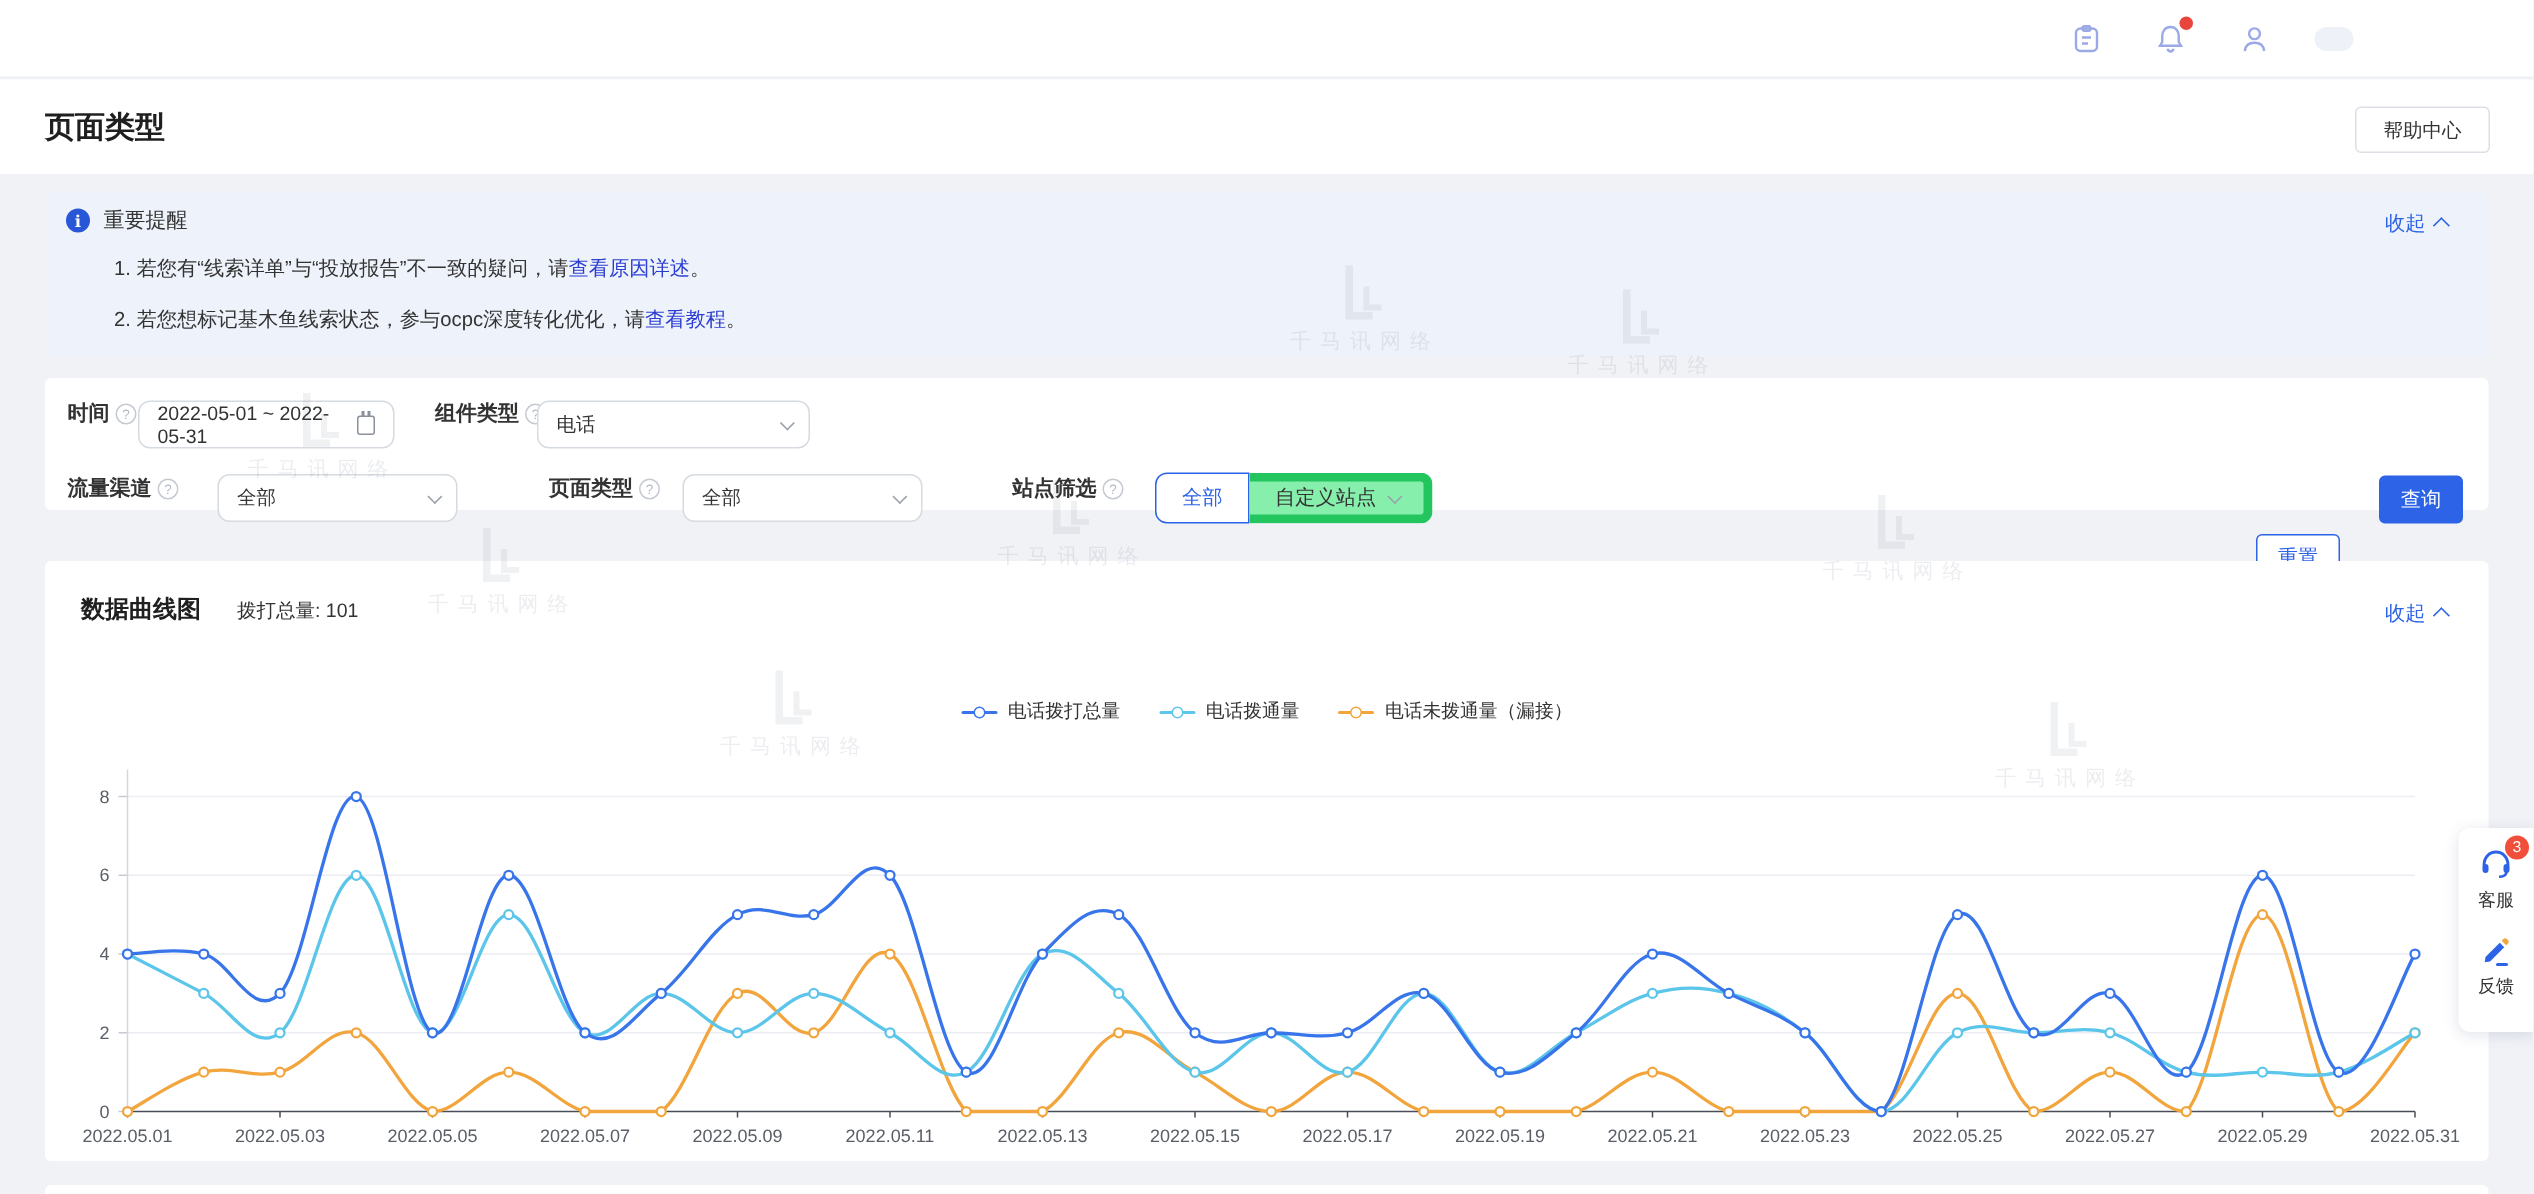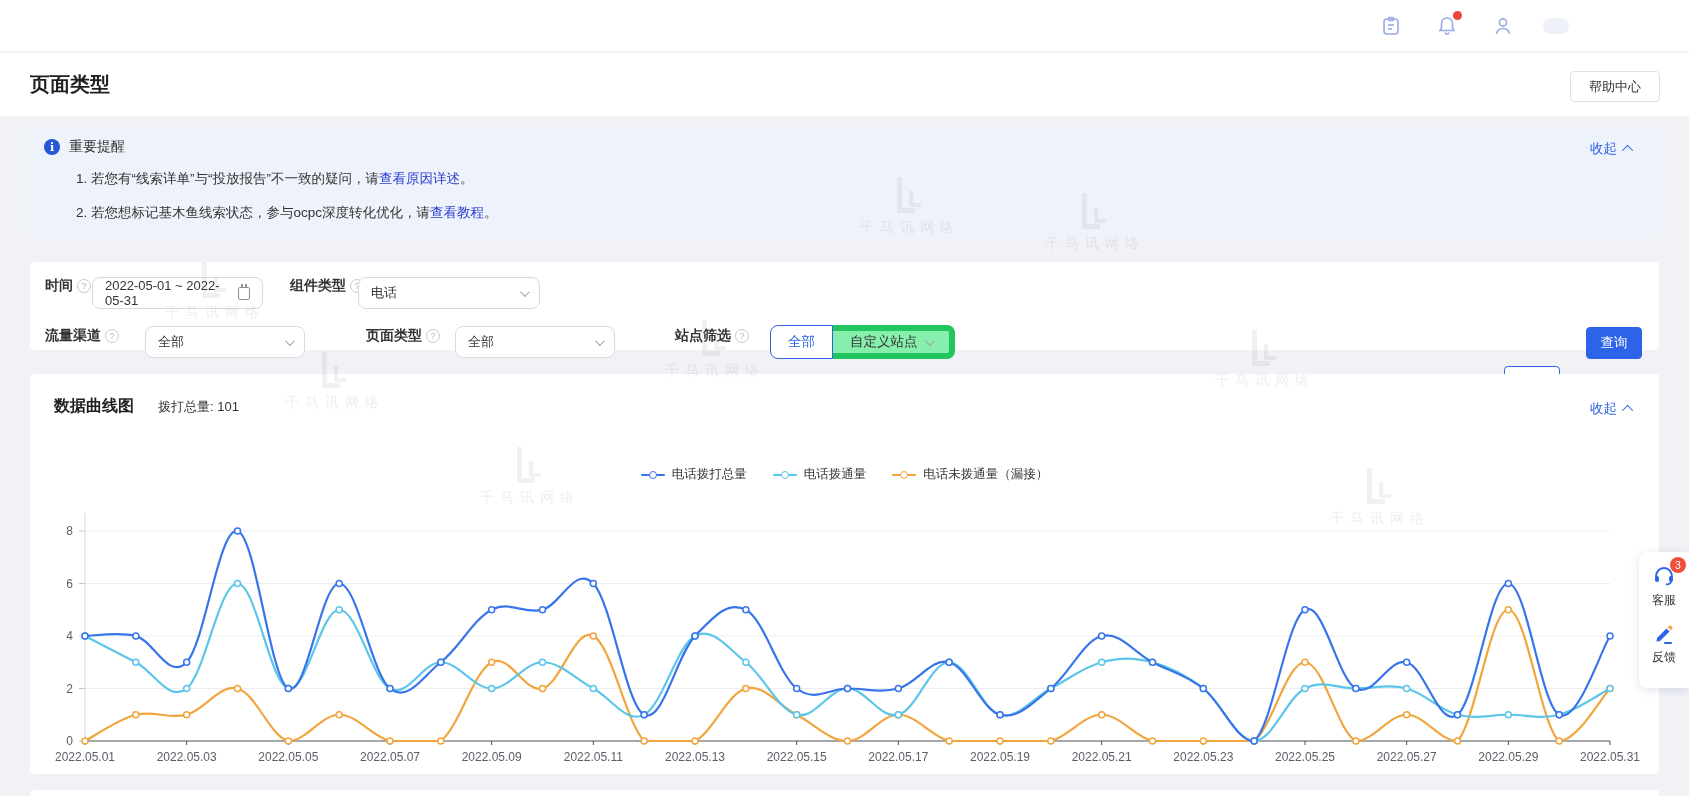--- a/index.html
+++ b/index.html
@@ -23,21 +23,21 @@
   .notice-head{position:absolute;left:14px;top:10px;display:flex;align-items:center;gap:9px;}
   .info-ico{width:16px;height:16px;border-radius:50%;background:#2756d6;color:#fff;font-size:11px;font-weight:700;
             display:flex;align-items:center;justify-content:center;font-family:"DejaVu Serif",serif;}
   .notice-title{font-size:14px;color:#333;}
   .notice-item{position:absolute;left:46px;font-size:13.5px;color:#333;}
   .notice-item a{color:#2b3ed1;text-decoration:none;cursor:pointer;}
   .collapse{position:absolute;display:flex;align-items:center;gap:8px;font-size:13.5px;color:#2d63e6;cursor:pointer;}
   .caret-up{width:8px;height:8px;border-left:1.6px solid #2d63e6;border-top:1.6px solid #2d63e6;transform:rotate(45deg) translateY(2px);}
   
   .card{position:absolute;background:#fff;border-radius:4px;}
-  .filters{left:30px;top:262px;width:1629px;height:88px;}
+  .filters{left:30px;top:252px;width:1629px;height:88px;}
   .f-label{font-size:14px;font-weight:700;color:#333;}
   .q-ico{display:inline-block;width:14px;height:14px;border:1px solid #c5c9d1;border-radius:50%;color:#b3b8c2;
          font-size:9px;line-height:12px;text-align:center;margin-left:4px;vertical-align:1px;}
   .f-item{position:absolute;display:flex;align-items:center;}
   .inputbox{height:32px;border:1px solid #d6dae1;border-radius:8px;background:#fff;display:flex;align-items:center;
             padding:0 12px;font-size:13px;color:#333;justify-content:space-between;cursor:pointer;}
   .chev{width:7px;height:7px;border-right:1.4px solid #9aa0aa;border-bottom:1.4px solid #9aa0aa;transform:rotate(45deg) translateY(-2px);}
   .cal-ico{width:13px;height:13px;border:1.4px solid #8b919b;border-radius:2px;position:relative;}
   .cal-ico:before{content:"";position:absolute;left:2px;top:-4px;width:2px;height:4px;background:#8b919b;}
   .cal-ico:after{content:"";position:absolute;right:2px;top:-4px;width:2px;height:4px;background:#8b919b;}

